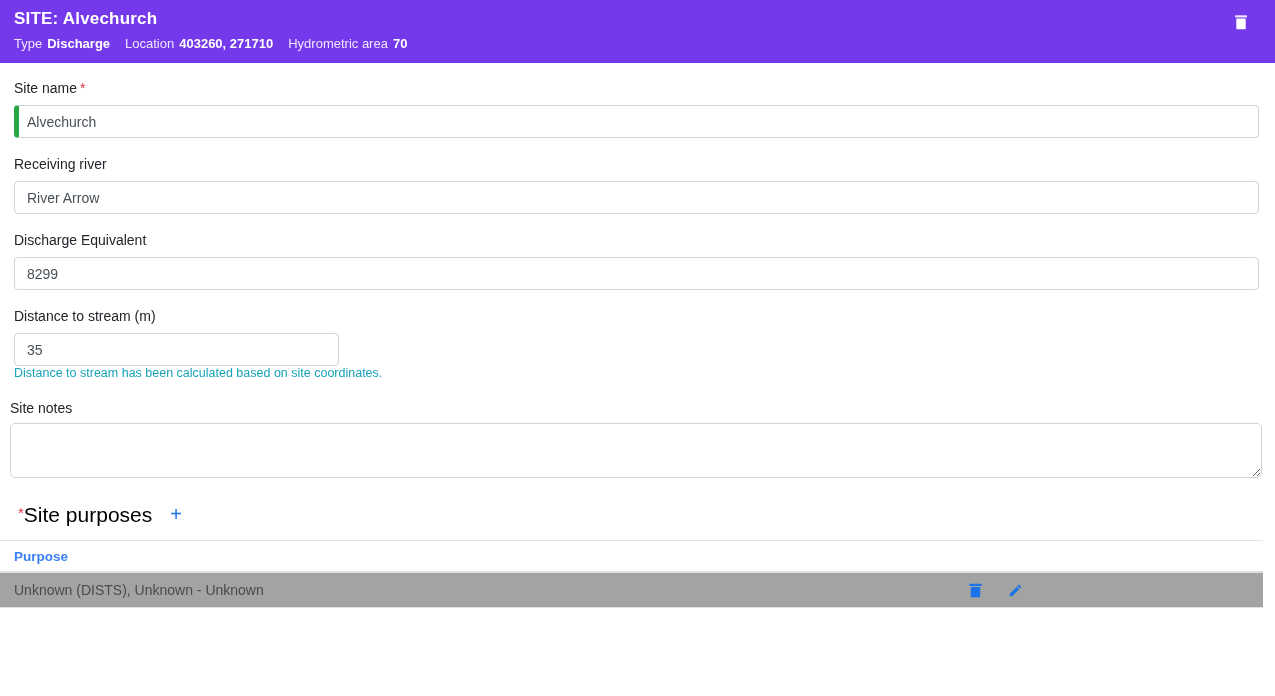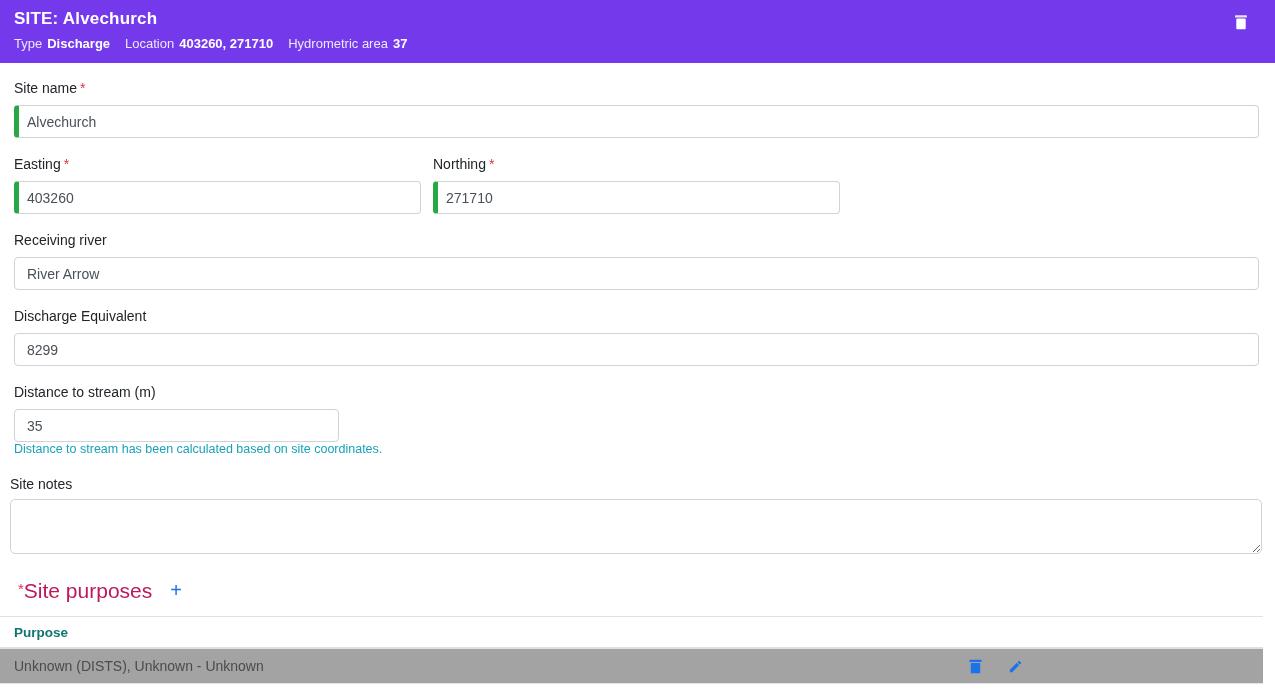--- a/index.html
+++ b/index.html
@@ -102,41 +102,41 @@
   
   .purposes-header {
     margin: 25px 0 0 18px;
     display: flex;
     align-items: flex-start;
   }
   .purposes-req { color: #dc3545; font-size: 15px; line-height: 20px; }
   .purposes-title {
     font-size: 21px;
     font-weight: 400;
-    color: #be185d;
+    color: #000000;
     line-height: 24px;
   }
   .add-purpose-btn {
     background: transparent;
     border: none;
     padding: 0;
     margin: 0 0 0 18px;
     color: #1a73e8;
     font-size: 20px;
     line-height: 22px;
     font-weight: 400;
     cursor: pointer;
   }
 
   .purposes-table { margin: 13px 12px 0 0; border-top: 1px solid #dee2e6; }
   .purposes-thead {
     padding: 8px 0 7px 14px;
     font-size: 13.5px;
     font-weight: 700;
-    color: #0f766e;
+    color: #3b82f6;
     border-bottom: 2px solid #dde1e5;
   }
   .purpose-row {
     background: #a3a3a3;
     height: 35px;
     display: flex;
     align-items: center;
     padding-left: 14px;
     font-size: 14px;
     color: #4b4b4b;
@@ -166,50 +166,40 @@
     <span class="meta-pair">
       <span class="meta-label">Type</span>
       <span class="meta-value">Discharge</span>
     </span>
     <span class="meta-pair">
       <span class="meta-label">Location</span>
       <span class="meta-value">403260, 271710</span>
     </span>
     <span class="meta-pair">
       <span class="meta-label">Hydrometric area</span>
-      <span class="meta-value">37</span>
+      <span class="meta-value">70</span>
     </span>
   </div>
   <button class="header-delete-btn" title="">
     <span style="display:flex;">
       <svg width="14" height="16" viewBox="0 0 14 16">
         <rect x="1" y="1.2" width="12" height="2.4" rx="0.6" fill="#ffffff" opacity="0.85"></rect>
         <rect x="2.3" y="4.6" width="9.4" height="10.6" rx="0.8" fill="#ffffff"></rect>
       </svg>
     </span>
   </button>
 </header>
 
 <main>
 
   <div class="form-group first">
     <label class="field-label"><span>Site name</span><span class="req-mark">*</span></label>
     <input class="text-input valid" type="text" value="Alvechurch" style="">
   </div>
 
-  <div class="half-row">
-    <div class="half-col">
-      <label class="field-label"><span>Easting</span><span class="req-mark">*</span></label>
-      <input class="text-input valid" type="text" value="403260" style="">
-    </div>
-    <div class="half-col">
-      <label class="field-label"><span>Northing</span><span class="req-mark">*</span></label>
-      <input class="text-input valid" type="text" value="271710" style="">
-    </div>
-  </div>
 
   <div class="form-group">
     <label class="field-label">Receiving river</label>
     <input class="text-input" type="text" value="River Arrow" style="">
   </div>
 
   <div class="form-group">
     <label class="field-label">Discharge Equivalent</label>
     <input class="text-input" type="text" value="8299" style="">
   </div>

